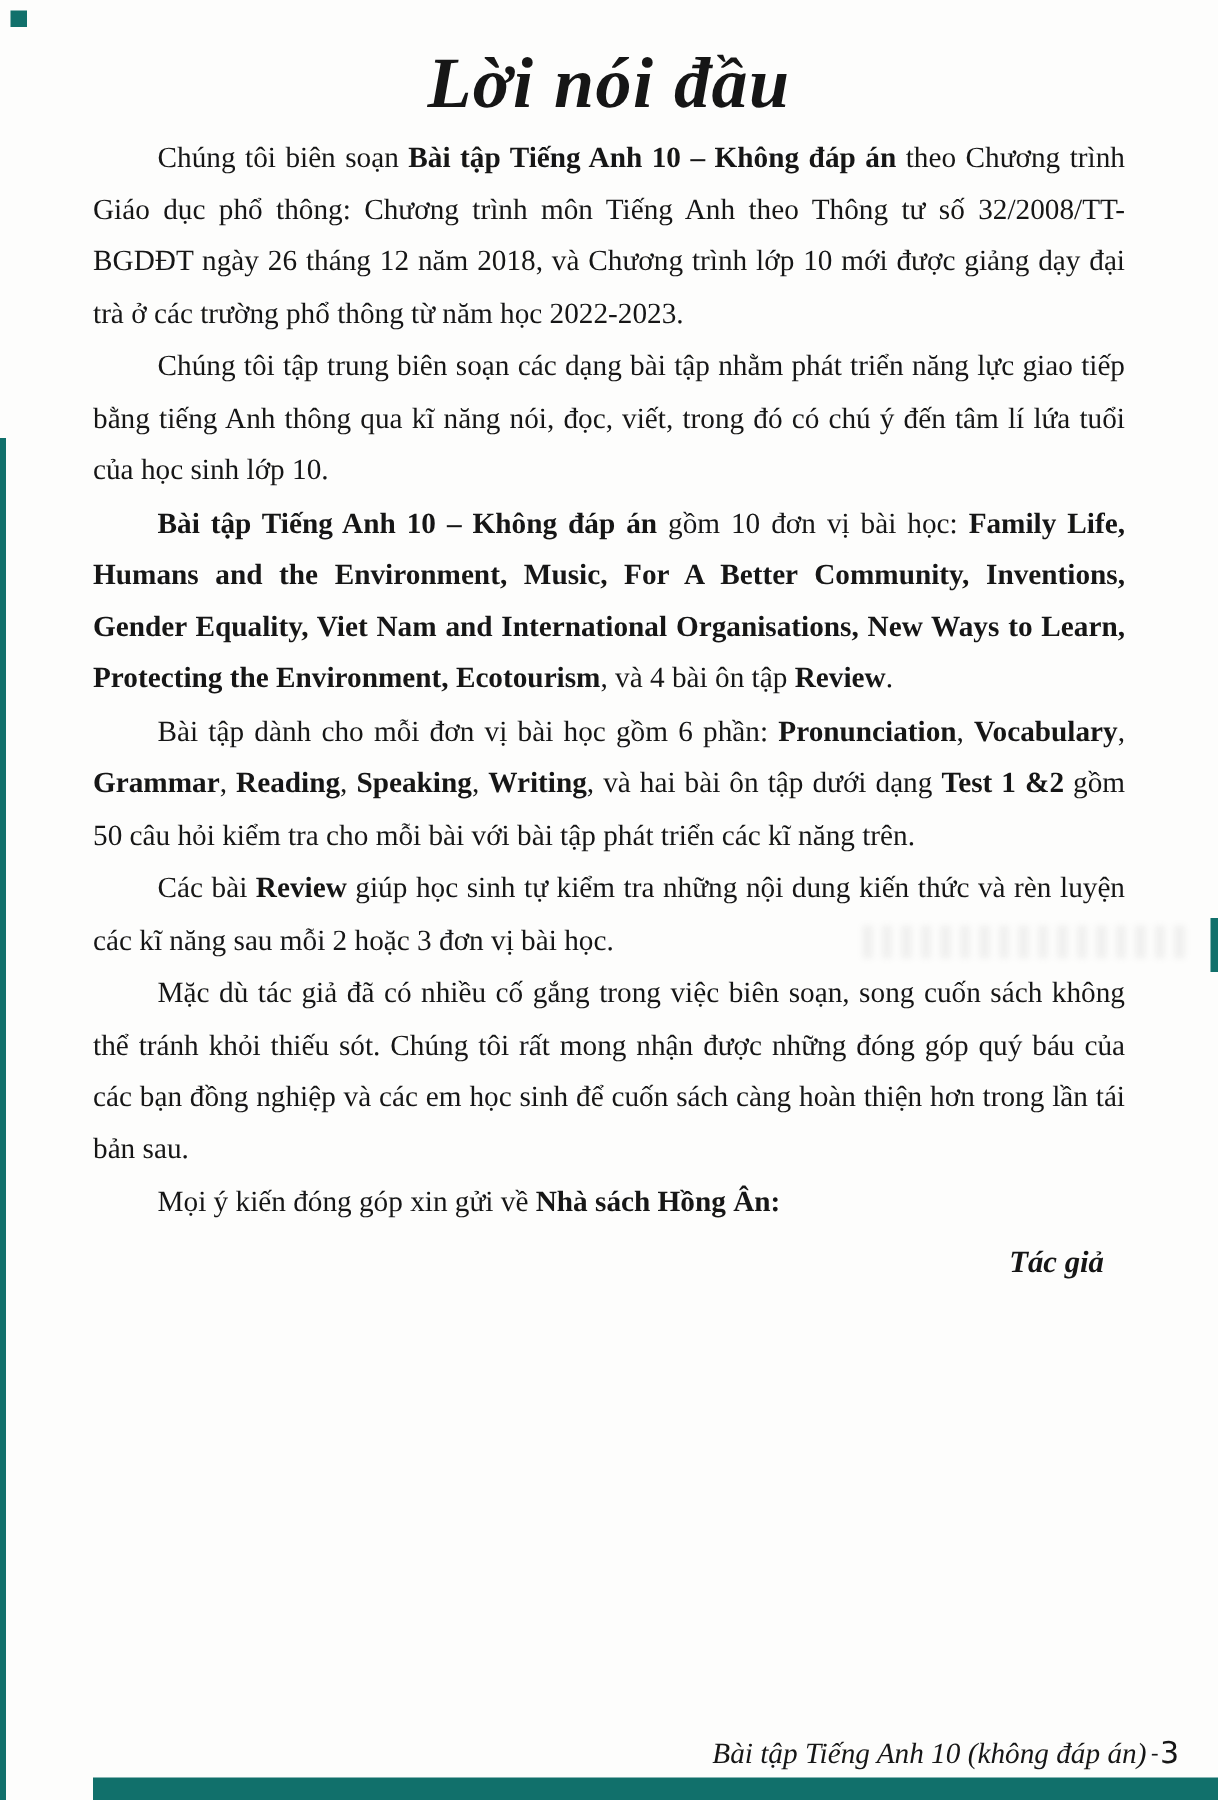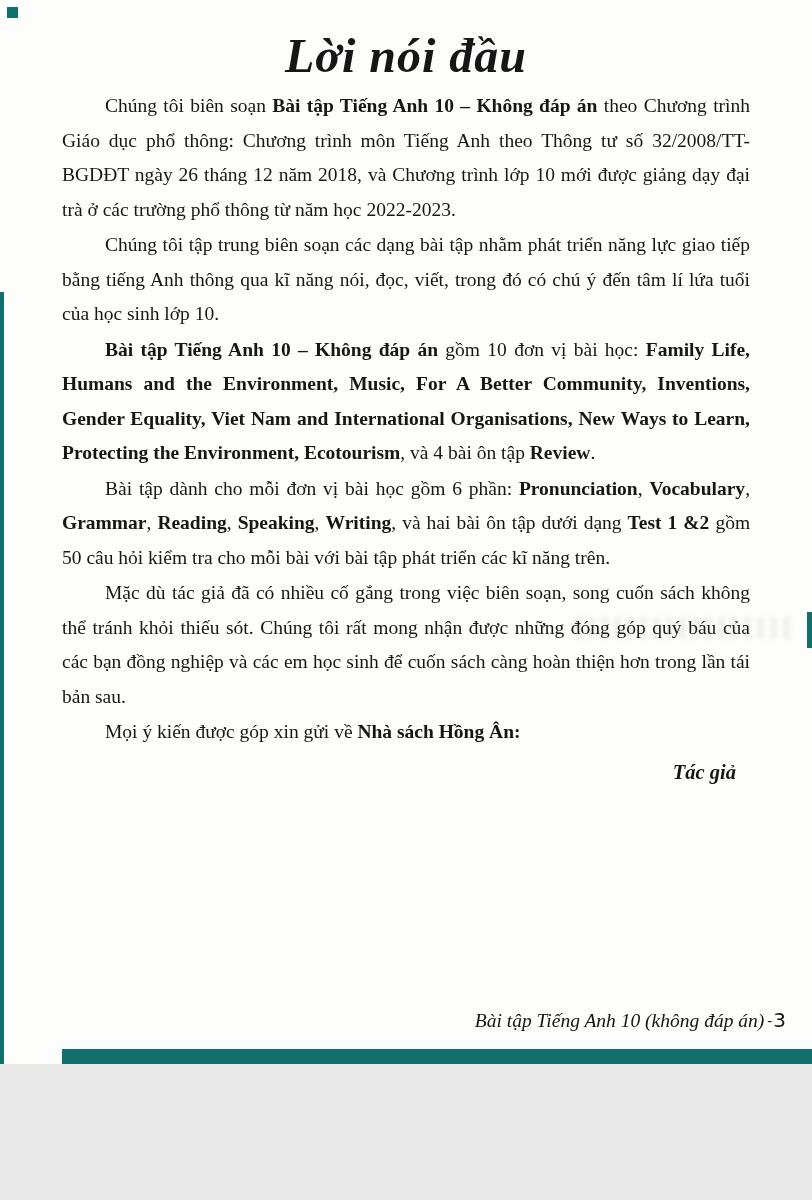--- a/index.html
+++ b/index.html
@@ -1,18 +1,18 @@
 <!DOCTYPE html>
 <html lang="vi"><head>
 <meta charset="utf-8">
 <style>
   html,body{margin:0;padding:0;background:#e8e8e8;}
   .page{
     position:relative;
-    width:812px;height:1064px;
+    width:812px;height:1200px;
     margin:0 auto;
     background:#fdfdfc;
     overflow:hidden;
     font-family:"Liberation Serif","DejaVu Serif",serif;
     color:#161616;
   }
   .page-title{
     margin:28px 0 0;
     text-align:center;
     font-size:48px;
@@ -45,21 +45,21 @@
   .signature{
     margin:14px 76px 0 0;
     text-align:right;
     font-weight:bold;
     font-style:italic;
     font-size:20.5px;
   }
   .page-footer{
     position:absolute;
     right:26px;
-    bottom:32px;
+    bottom:19px;
     font-size:19.5px;
     white-space:nowrap;
   }
   .page-footer .ital{font-style:italic;}
   .page-footer .sep{font-size:15px;vertical-align:2px;padding:0 1px 0 3px;}
   .page-footer .pgnum{font-family:"DejaVu Sans",sans-serif;font-size:20px;}
   
   .scan-mark{position:absolute;}
   .mark-topleft{left:7px;top:7px;width:11px;height:11px;}
   .mark-left-edge{left:0;top:292px;width:4px;height:908px;}
@@ -79,25 +79,26 @@
 <div class="page" style="background: rgb(253, 253, 252); color: rgb(22, 22, 22);">
 
   <h1 class="page-title">Lời nói đầu</h1>
 
 
   <div class="body-text">
       <p><span>Chúng tôi biên soạn </span><span class="b">Bài tập Tiếng Anh 10 – Không đáp án</span><span> theo Chương trình Giáo dục phổ thông: Chương trình môn Tiếng Anh theo Thông tư số 32/2008/TT-BGDĐT ngày 26 tháng 12 năm 2018, và Chương trình lớp 10 mới được giảng dạy đại trà ở các trường phổ thông từ năm học 2022-2023.</span></p>
       <p><span>Chúng tôi tập trung biên soạn các dạng bài tập nhằm phát triển năng lực giao tiếp bằng tiếng Anh thông qua kĩ năng nói, đọc, viết, trong đó có chú ý đến tâm lí lứa tuổi của học sinh lớp 10.</span></p>
       <p><span class="b">Bài tập Tiếng Anh 10 – Không đáp án</span><span> gồm 10 đơn vị bài học: </span><span class="b">Family Life, Humans and the Environment, Music, For A Better Community, Inventions, Gender Equality, Viet Nam and International Organisations, New Ways to Learn, Protecting the Environment, Ecotourism</span><span>, và 4 bài ôn tập </span><span class="b">Review</span><span>.</span></p>
       <p><span>Bài tập dành cho mỗi đơn vị bài học gồm 6 phần: </span><span class="b">Pronunciation</span><span>, </span><span class="b">Vocabulary</span><span>, </span><span class="b">Grammar</span><span>, </span><span class="b">Reading</span><span>, </span><span class="b">Speaking</span><span>, </span><span class="b">Writing</span><span>, và hai bài ôn tập dưới dạng </span><span class="b">Test 1 &amp;2</span><span> gồm 50 câu hỏi kiểm tra cho mỗi bài với bài tập phát triển các kĩ năng trên.</span></p>
+      <p><span>Các bài </span><span class="b">Review</span><span> giúp học sinh tự kiểm tra những nội dung kiến thức và rèn luyện các kĩ năng sau mỗi 2 hoặc 3 đơn vị bài học.</span></p>
       <p><span>Mặc dù tác giả đã có nhiều cố gắng trong việc biên soạn, song cuốn sách không thể tránh khỏi thiếu sót. Chúng tôi rất mong nhận được những đóng góp quý báu của các bạn đồng nghiệp và các em học sinh để cuốn sách càng hoàn thiện hơn trong lần tái bản sau.</span></p>
     </div>
 
   <div class="contact">
-      <p><span>Mọi ý kiến được góp xin gửi về </span><span class="b">Nhà sách Hồng Ân:</span></p>
+      <p><span>Mọi ý kiến đóng góp xin gửi về </span><span class="b">Nhà sách Hồng Ân:</span></p>
     </div>
 
   <div class="signature">Tác giả</div>
 
   <div class="page-footer">
     <span class="ital">Bài tập Tiếng Anh 10 (không đáp án)</span><span class="sep">-</span><span class="pgnum">3</span>
   </div>
 
   <div class="bleed-smudge"></div>
 

